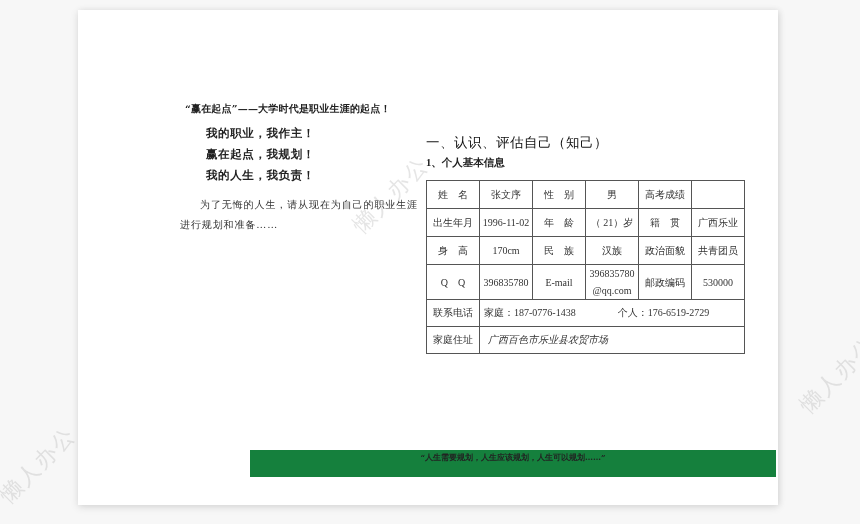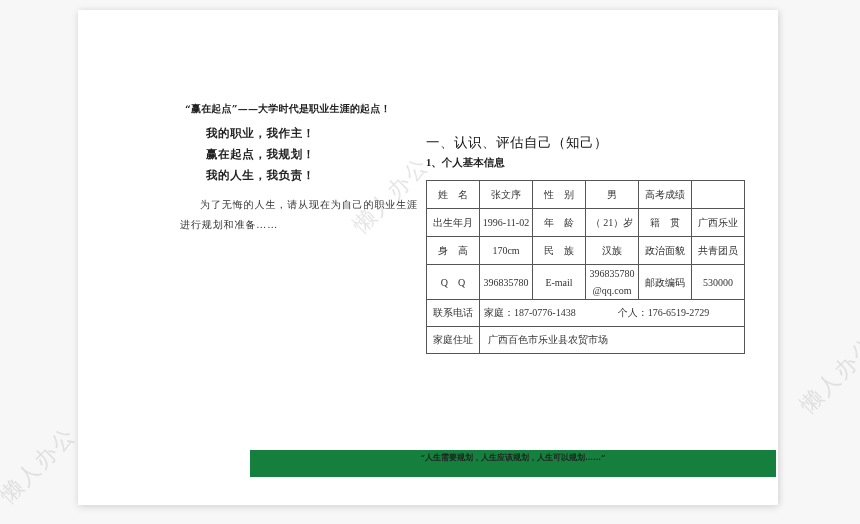--- a/index.html
+++ b/index.html
@@ -101,21 +101,21 @@
         <td>530000</td>
       </tr>
       <tr class="wide">
         <td>联系电话</td>
         <td colspan="5" class="left">
           <span>家庭：187-0776-1438</span><span class="gap"></span><span>个人：176-6519-2729</span>
         </td>
       </tr>
       <tr class="wide">
         <td>家庭住址</td>
-        <td colspan="5" class="left" style="padding-left:8px;">广西百色市乐业县农贸市场</td>
+        <td colspan="5" class="left" style="padding-left:8px;font-style:italic;">广西百色市乐业县农贸市场</td>
       </tr>
     </tbody>
       </table>
   </div>
 
   <div class="quote-band">
     <span>“人生需要规划，人生应该规划，人生可以规划……”</span>
   </div>
 </div>
 

